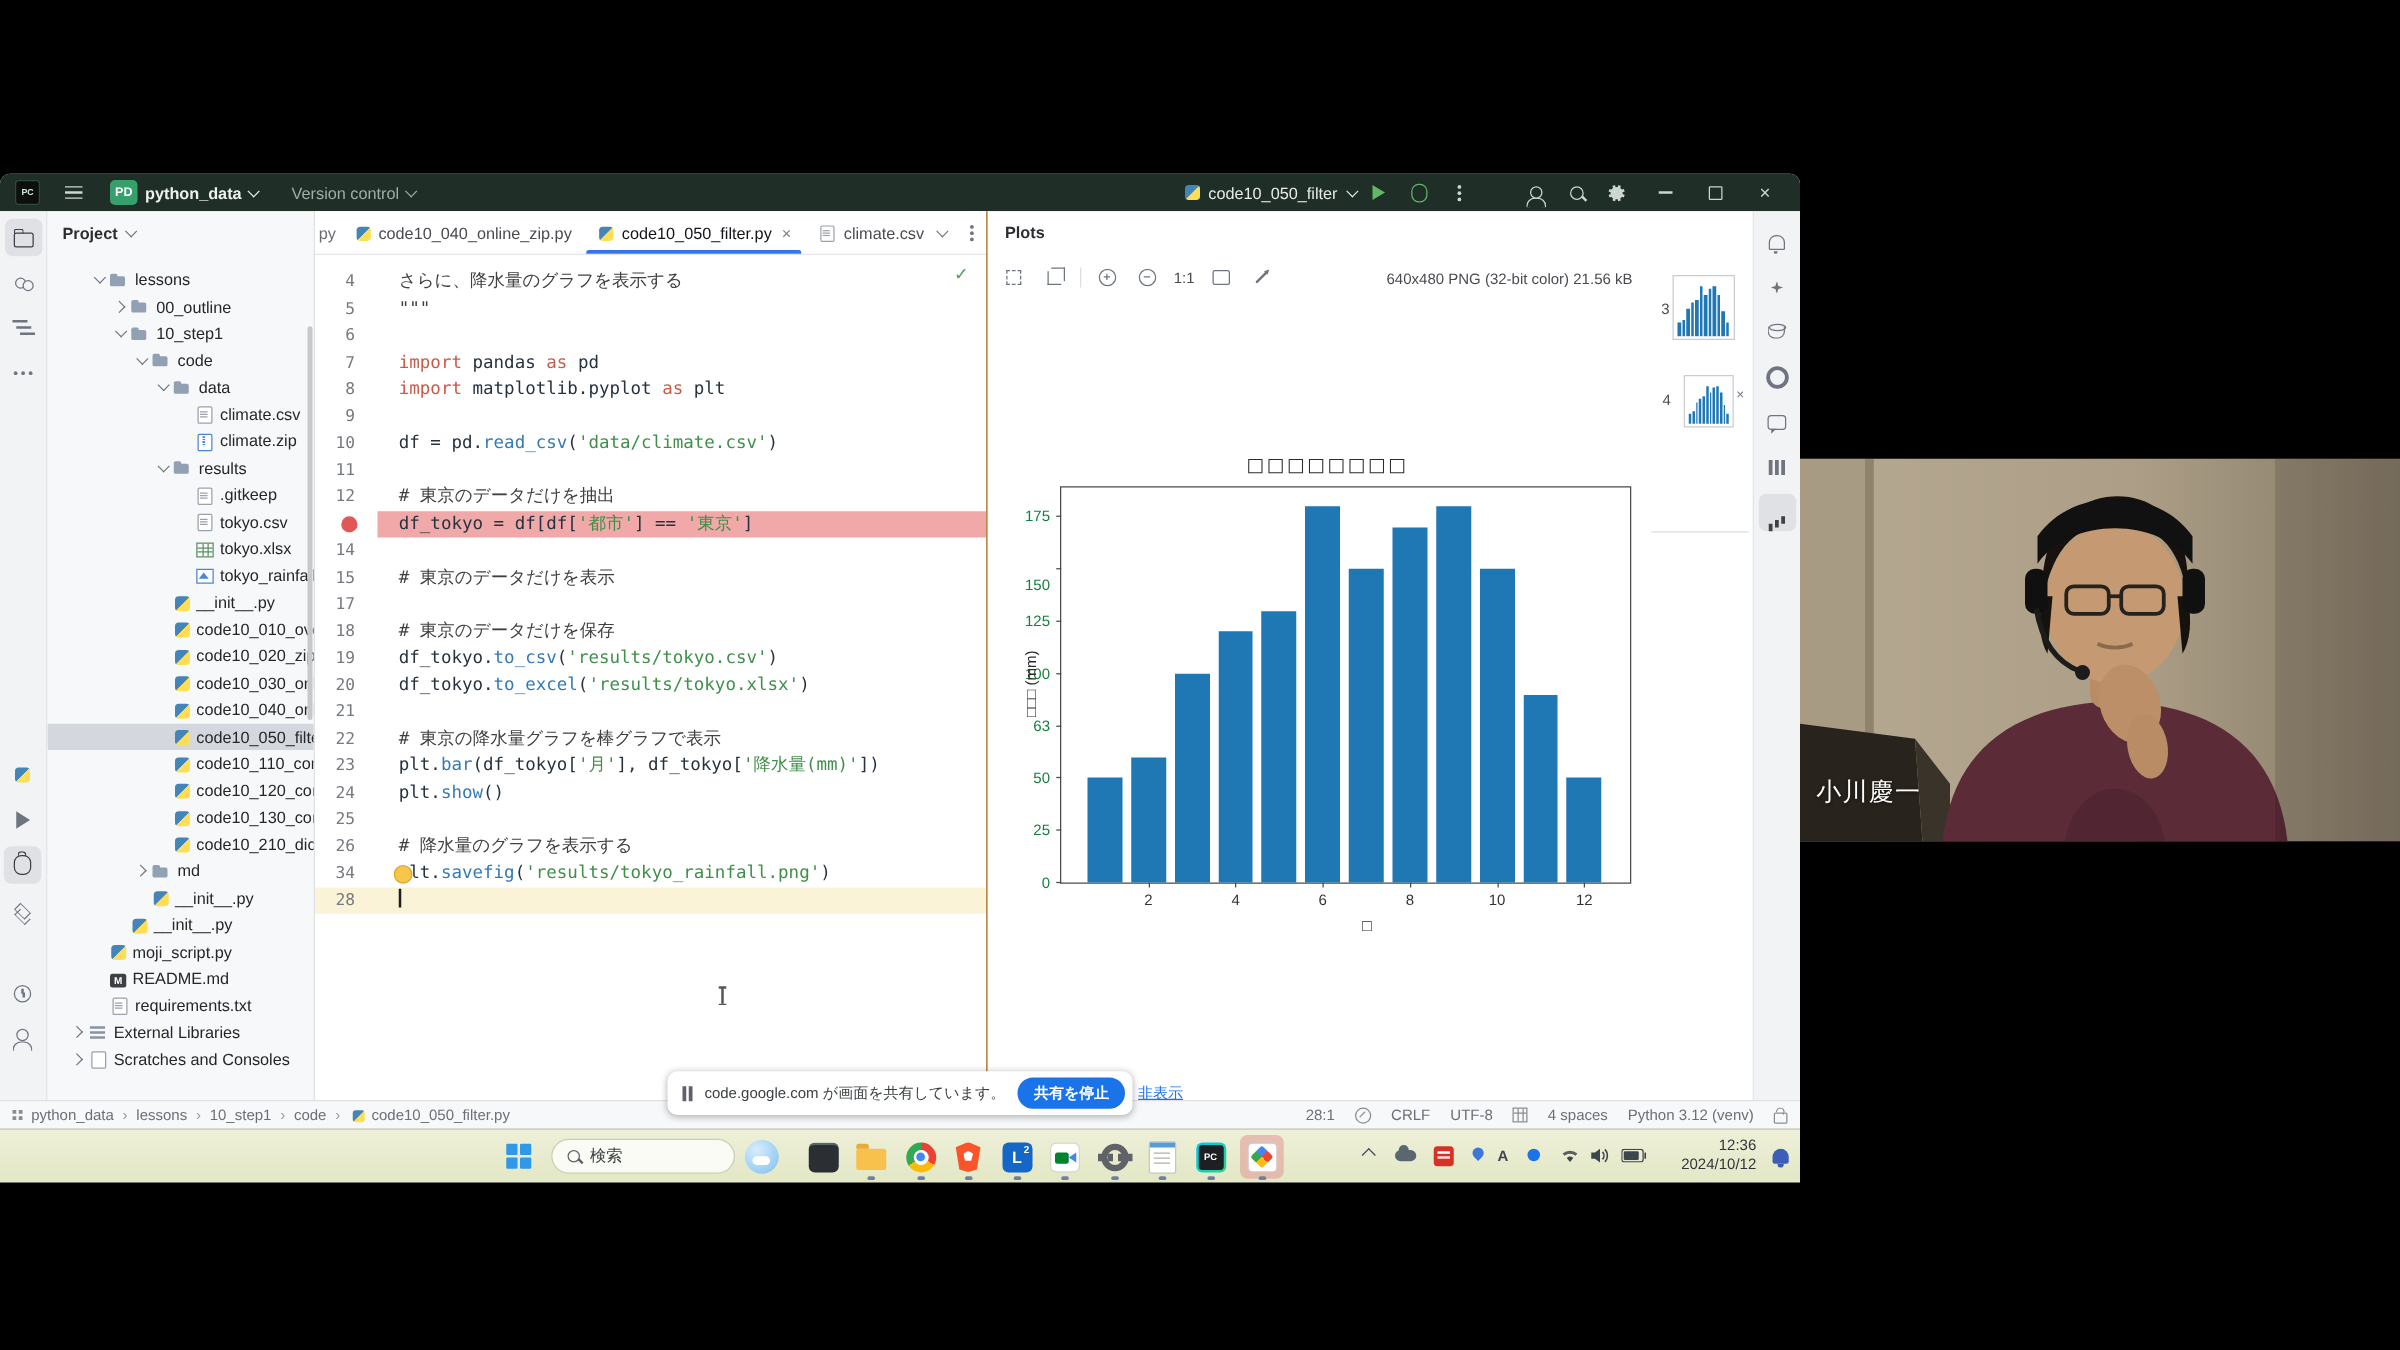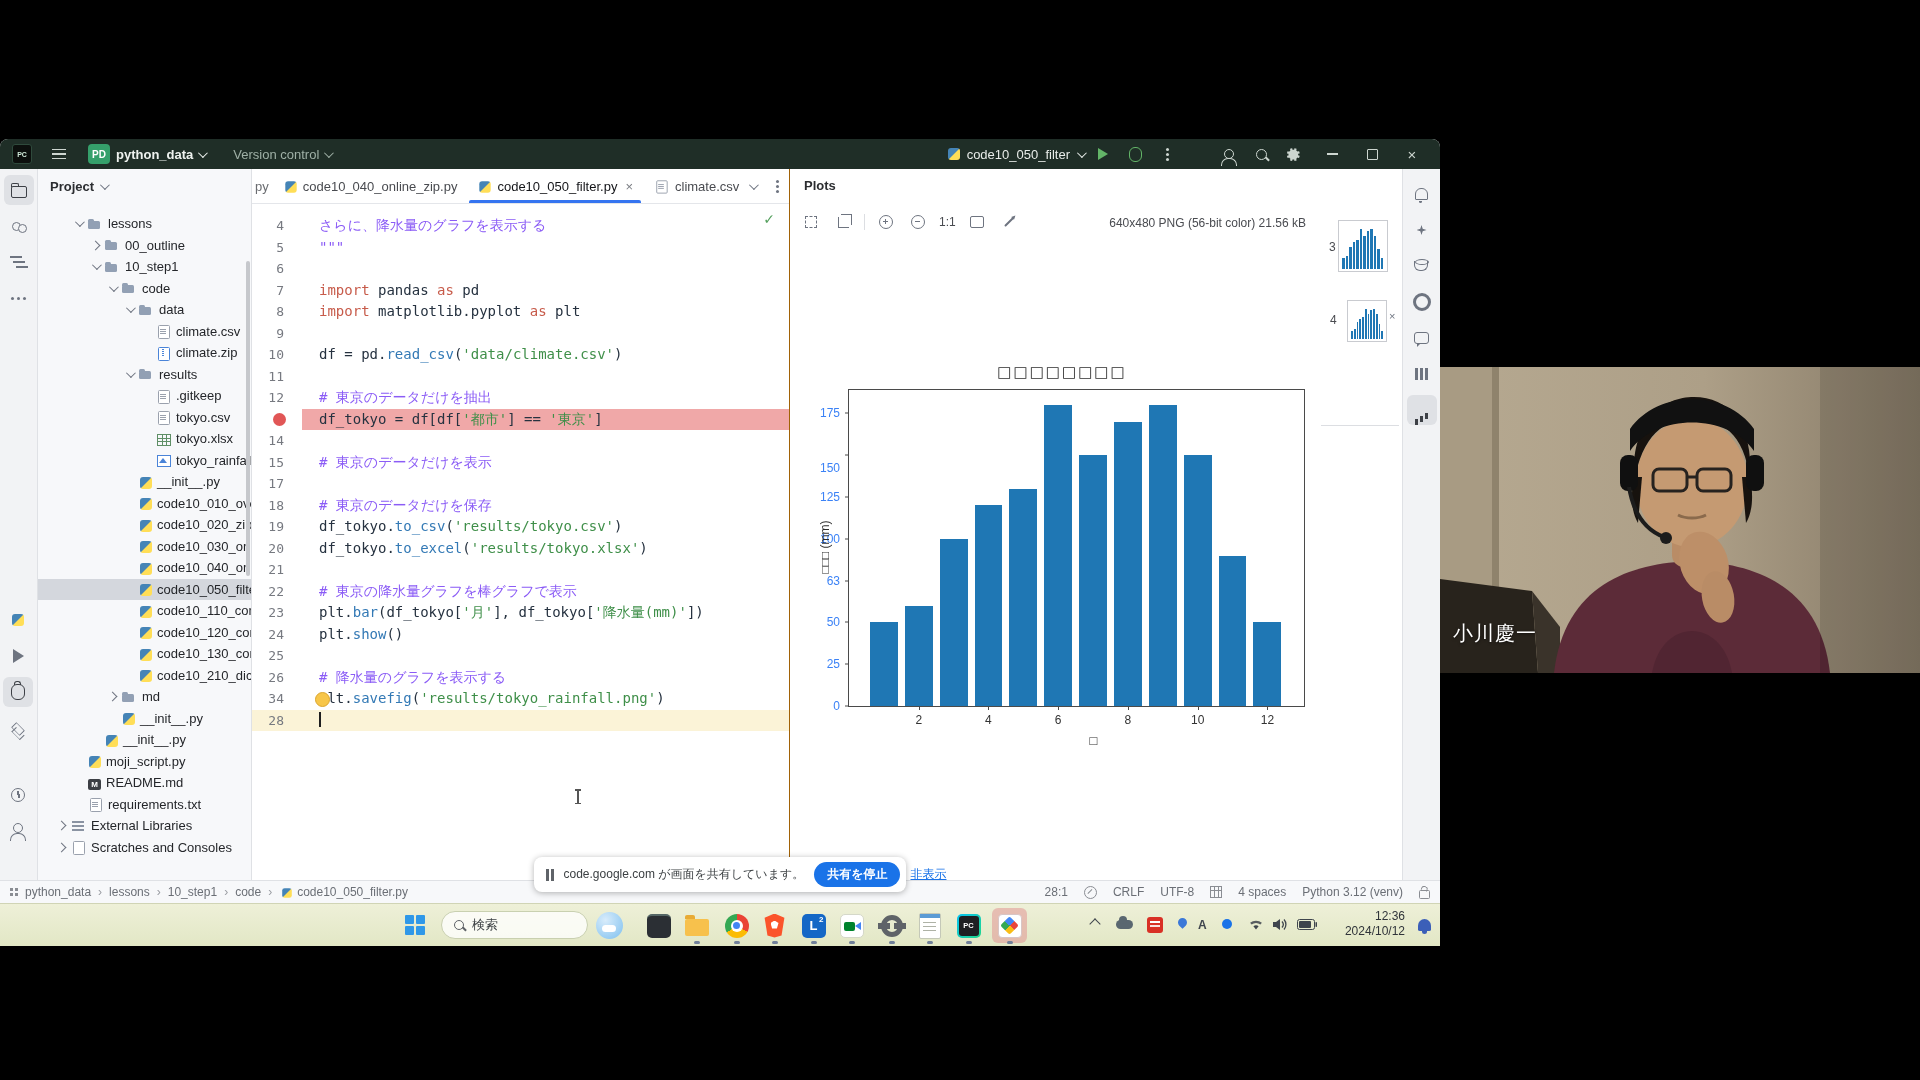--- a/index.html
+++ b/index.html
@@ -108,21 +108,21 @@
   .tab-close{color:#7a7d83;font-size:13px;margin-left:2px;}
   #tab-right{margin-left:auto;display:flex;align-items:center;gap:14px;padding-right:12px;color:#6e7480;}
   #inspect-check{position:absolute;right:14px;top:42px;color:#55a05e;font-size:14px;font-weight:bold;}
   #code{position:absolute;left:0;top:35px;right:0;padding-top:11px;font-family:"DejaVu Sans Mono","Liberation Mono",monospace;font-size:14px;}
   .crow{height:21.5px;display:flex;align-items:stretch;}
   .crow.cur{background:#fbf3d7;}
   .gut{width:50px;flex:0 0 50px;text-align:right;padding-right:18px;box-sizing:border-box;color:#767980;font-size:13px;line-height:21.5px;position:relative;}
   .bpdot{position:absolute;right:16px;top:4px;width:13px;height:13px;border-radius:50%;background:#e15656;}
   .ctext{flex:1;padding-left:17px;line-height:21.5px;white-space:pre;position:relative;}
   .ctext.bp{background:#f0a8a8;}
-  .tk-c{color:#8b5cf6;}
+  .tk-c{color:#404040;}
   .tk-k{color:#c75b4a;}
   .tk-f{color:#3379b5;}
   .tk-s{color:#3f8f49;}
   .tk-t{color:#263240;}
   .caret{display:inline-block;width:2px;height:15px;background:#1f1f1f;vertical-align:middle;margin-top:-2px;}
   .bulb{position:absolute;left:13px;top:4px;width:13px;height:13px;border-radius:50%;background:#f7c64a;border:1px solid #dca62e;z-index:2;}
   #ibeam{position:absolute;left:325px;top:621px;width:2px;height:13px;background:#555;}
   #ibeam:before,#ibeam:after{content:"";position:absolute;left:-2px;width:6px;height:1.5px;background:#555;}
   #ibeam:before{top:-1px;} #ibeam:after{bottom:-1px;}
 
@@ -142,21 +142,21 @@
   .pt-11{font-size:12px;color:#494b50;}
   .ic-imgbox{width:12px;height:10px;border:1.5px solid currentColor;border-radius:2px;}
   .ic-pen{width:12px;height:1.8px;background:currentColor;transform:rotate(-45deg);border-radius:1px;position:relative;}
   .ic-pen:after{content:"";position:absolute;right:-3px;top:-1px;border-left:4px solid currentColor;border-top:2px solid transparent;border-bottom:2px solid transparent;}
   #plots-info{position:absolute;right:96px;top:47px;font-size:12px;color:#494b50;}
   
   #figure{position:absolute;left:21px;top:186px;width:502px;height:392px;background:#fff;}
   #fig-title{position:absolute;top:8px;width:100%;text-align:center;font-size:15px;color:#2c2c2c;letter-spacing:2px;font-family:"DejaVu Sans",sans-serif;}
   #axes{position:absolute;left:37px;top:34px;width:455px;height:316px;border:1px solid #4a4a4a;}
   .bar{position:absolute;bottom:0;background:#1f77b4;}
-  .ytick-label{position:absolute;right:100%;margin-right:9px;transform:translateY(-50%);font-size:12px;color:#3b82f6;white-space:nowrap;}
+  .ytick-label{position:absolute;right:100%;margin-right:9px;transform:translateY(-50%);font-size:12px;color:#15803d;white-space:nowrap;}
   .ytick-mark{position:absolute;right:100%;width:4px;height:1px;background:#4a4a4a;transform:translateY(-0.5px);}
   .xtick-label{position:absolute;top:100%;margin-top:7px;transform:translateX(-50%);font-size:12px;color:#333;}
   .xtick-mark{position:absolute;top:100%;width:1px;height:4px;background:#4a4a4a;}
   #ylabel{position:absolute;left:-30px;top:192px;width:120px;text-align:center;transform:translate(-50%,-50%) rotate(-90deg);transform-origin:center;font-size:12px;color:#2c2c2c;margin-left:44px;}
   #xlabel{position:absolute;top:378px;width:100%;text-align:center;font-size:13px;color:#2c2c2c;margin-left:18px;width:455px;left:37px;}
   
   .thumb{position:absolute;background:#fff;border:1px solid #c9cbd0;display:flex;align-items:flex-end;gap:1px;padding:3px 3px 2px 3px;box-sizing:border-box;}
   .thumb .mb{width:2.5px;background:#1f77b4;}
   .thumb-label{position:absolute;font-size:12px;color:#494b50;}
   .thumb-close{position:absolute;font-size:11px;color:#6e7480;}
@@ -662,21 +662,21 @@
               <span class="ic-zout"></span>
             </span>
           <span class="pt-11">1:1</span>
           <span class="pt-ic">
               <span class="ic-imgbox"></span>
             </span>
           <span class="pt-ic">
               <span class="ic-pen"></span>
             </span>
         </div>
-        <div id="plots-info">640x480 PNG (56-bit color) 21.56 kB</div>
+        <div id="plots-info">640x480 PNG (32-bit color) 21.56 kB</div>
 
         <div id="figure">
           <div id="fig-title">□□□□□□□□</div>
           <div id="axes">
               <div class="bar" style="left: 20.9195px; width: 27.8927px; height: 83.5979px; background: rgb(31, 119, 180);"></div>
               <div class="bar" style="left: 55.7854px; width: 27.8927px; height: 100.317px; background: rgb(31, 119, 180);"></div>
               <div class="bar" style="left: 90.6513px; width: 27.8927px; height: 167.196px; background: rgb(31, 119, 180);"></div>
               <div class="bar" style="left: 125.517px; width: 27.8927px; height: 200.635px; background: rgb(31, 119, 180);"></div>
               <div class="bar" style="left: 160.383px; width: 27.8927px; height: 217.354px; background: rgb(31, 119, 180);"></div>
               <div class="bar" style="left: 195.249px; width: 27.8927px; height: 300.952px; background: rgb(31, 119, 180);"></div>

